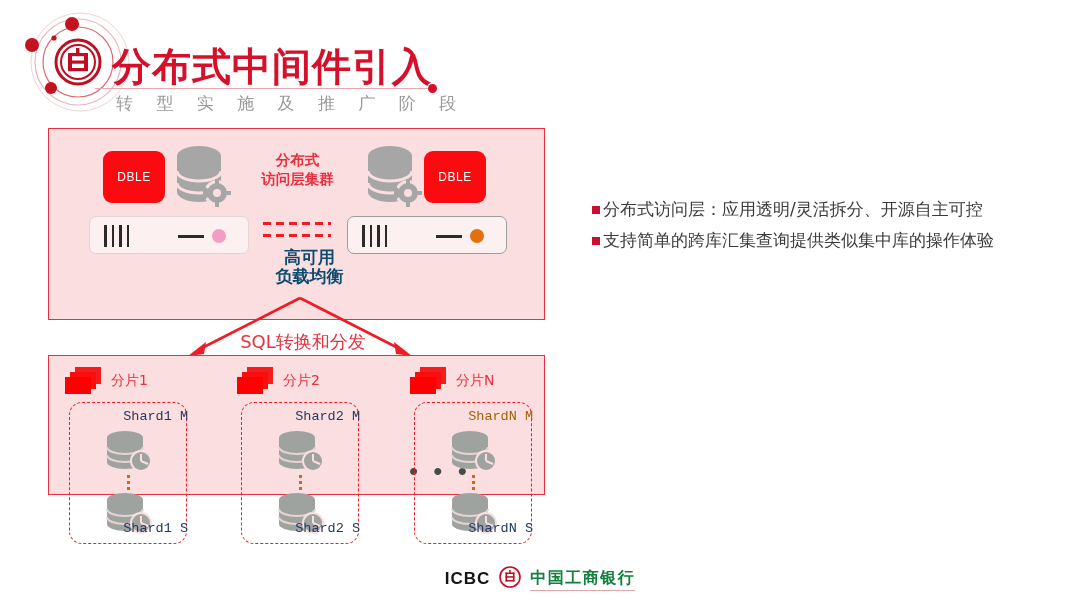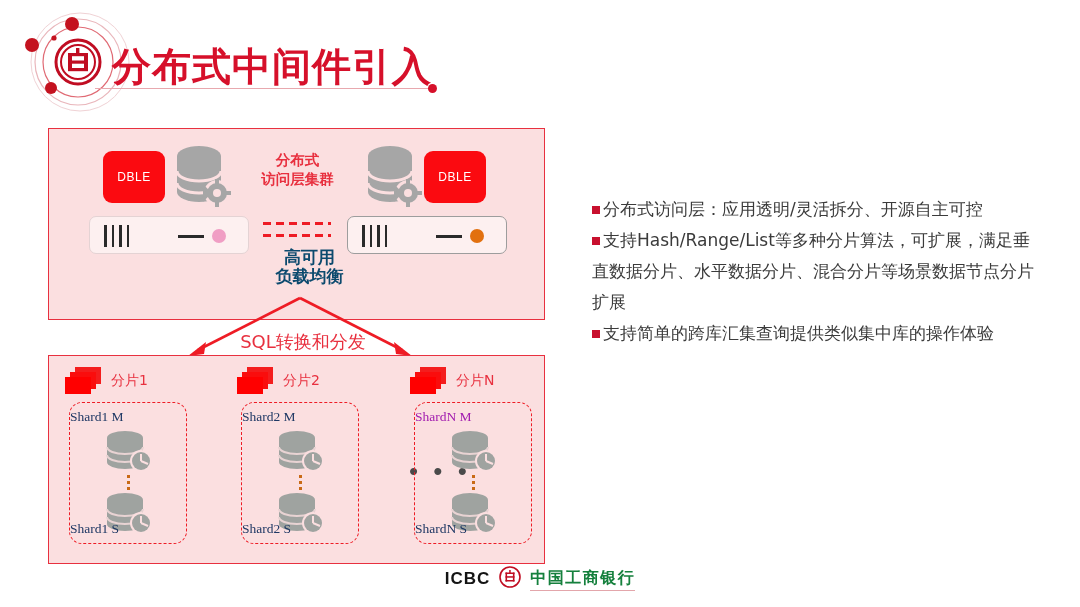--- a/index.html
+++ b/index.html
@@ -32,21 +32,21 @@
     position:absolute;left:428px;top:84px;width:9px;height:9px;
     border-radius:50%;background:#d6102a;
   }
 
   
   #panel-top{
     position:absolute;left:48px;top:128px;width:497px;height:192px;
     background:#fbdfe0;border:1.5px solid #e8303f;box-sizing:border-box;
   }
   #panel-bottom{
-    position:absolute;left:48px;top:355px;width:497px;height:209px;
+    position:absolute;left:48px;top:355px;width:497px;height:140px;
     background:#fbdfe0;border:1.5px solid #e8303f;box-sizing:border-box;
   }
 
   .dble{
     position:absolute;width:62px;height:52px;border-radius:9px;
     background:#fb0a10;color:#fff;font-size:12px;letter-spacing:.5px;
     display:flex;align-items:center;justify-content:center;
   }
   .dble.left{left:54px;top:22px;}
   .dble.right{left:375px;top:22px;}
@@ -105,27 +105,27 @@
   .stack{position:absolute;left:2px;top:3px;width:38px;height:28px;}
   .shard-title{
     position:absolute;left:48px;top:8px;font-size:14px;color:#e8303f;
     font-family:"DejaVu Sans","Liberation Sans",sans-serif;
   }
   .shard-box{
     position:absolute;left:6px;top:38px;width:118px;height:142px;
     border:1.6px dashed #ee1c25;border-radius:13px;box-sizing:border-box;
   }
   .shard-lbl{
-    position:absolute;width:118px;text-align:left;font-size:13.5px;
+    position:absolute;width:118px;text-align:right;font-size:13.5px;
     color:#1f3864;
-    font-family:Liberation Serif, serif;
+    font-family:Liberation Mono, monospace;
   }
   .shard-lbl.m{left:0;top:6px;}
   .shard-lbl.s{left:0;top:118px;}
-  .shard-lbl.faded{color:#a21caf;}
+  .shard-lbl.faded{color:#a16207;}
   .cyl{position:absolute;left:33px;width:52px;height:44px;}
   .cyl.m{top:26px;}
   .cyl.s{top:88px;}
   .vlink{
     position:absolute;left:57px;top:72px;width:3px;height:18px;
     background:repeating-linear-gradient(to bottom,#c96a16 0 3px,transparent 3px 6px);
   }
   .ellipsis{
     position:absolute;left:360px;top:110px;color:#4a4a4a;
     font-size:26px;letter-spacing:4px;line-height:10px;
@@ -182,20 +182,21 @@
       <circle cx="14" cy="33" r="7" fill="#c4121f"></circle>
       <circle cx="33" cy="76" r="6" fill="#c4121f"></circle>
       <circle cx="36" cy="26" r="2.6" fill="#c4121f"></circle>
     </svg>
   </div>
 
   <div class="title-rule"></div>
   <div class="rule-dot"></div>
 
   <div class="title-main">分布式中间件引入</div>
+  <div class="title-sub">转 型 实 施 及 推 广 阶 段</div>
 </div>
 
 <div id="panel-top">
 
   <div class="dble left">DBLE</div>
 
   <div class="dbicon left">
     <svg width="62" height="68" viewBox="0 0 62 68">
       <ellipse cx="28" cy="13" rx="22" ry="10" fill="#a6a6a6"></ellipse>
       <rect x="6" y="13" width="44" height="36" fill="#a6a6a6"></rect>
@@ -403,21 +404,20 @@
           <path d="M38 32 L38 25 M38 32 L45 35" stroke="#fbdfe0" stroke-width="2" fill="none"></path>
         </svg>
       </div>
       <div class="shard-lbl s">ShardN S</div>
     </div>
   </div>
 </div>
 
 <div id="bullets">
   <p><span class="bsq"></span><span>分布式访问层：应用透明/灵活拆分、开源自主可控</span></p>
-  <p><span class="bsq"></span><span>支持Hash/Range/List等多种分片算法，可扩展，满足垂直数据分片、水平数据分片、混合分片等场景数据节点分片扩展</span></p>
   <p><span class="bsq"></span><span>支持简单的跨库汇集查询提供类似集中库的操作体验</span></p>
 </div>
 
 <div id="footer">
   <span class="icbc-word">ICBC</span>
   <span>
     <svg width="22" height="22" viewBox="0 0 22 22">
       <circle cx="11" cy="11" r="10" fill="none" stroke="#c00d22" stroke-width="1.6"></circle>
       <g fill="#c00d22">
         <rect x="6.5" y="6.5" width="1.6" height="9"></rect>

